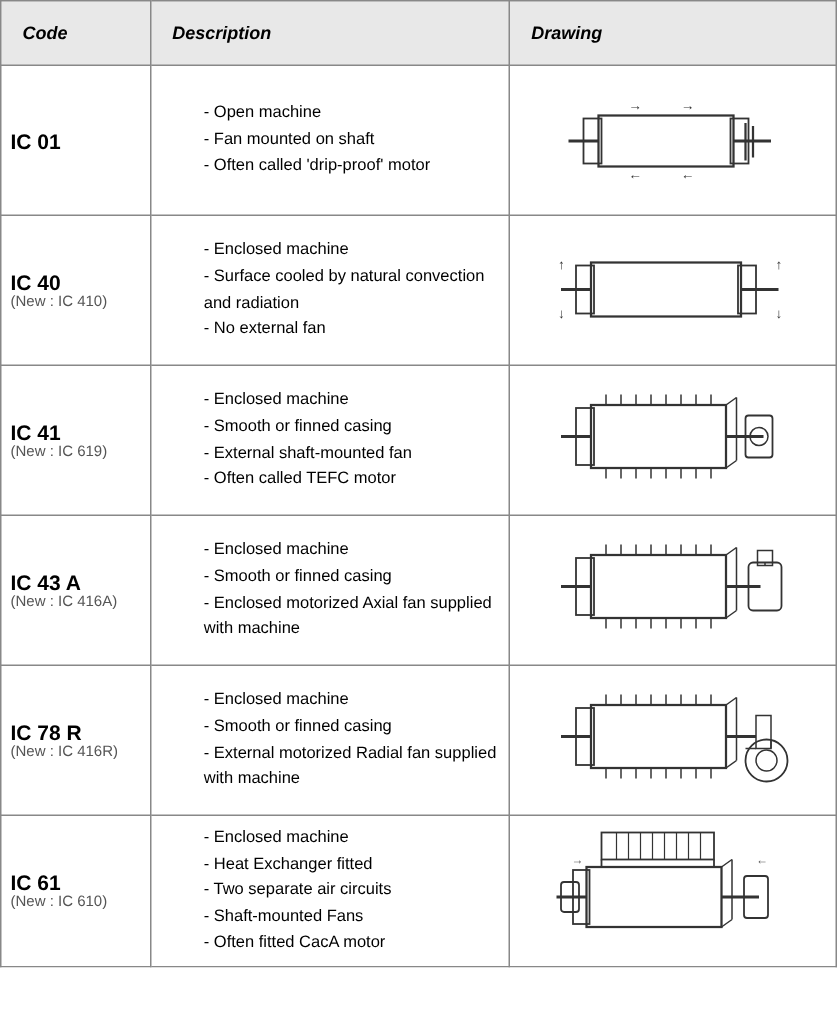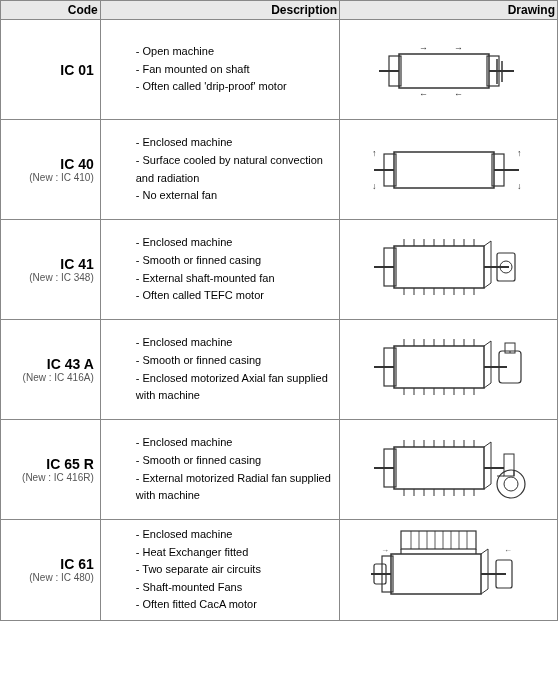--- a/index.html
+++ b/index.html
@@ -15,26 +15,27 @@
       border: 1px solid #888;
     }
     th, td {
       border: 1px solid #888;
       padding: 4px 6px;
       vertical-align: middle;
     }
     thead th {
       background: #e8e8e8;
       font-weight: bold;
-      text-align: right;
+      text-align: left;
       font-size: 12px;
-      padding: 2px;
+      padding: 14px;
+      font-style: italic;
     }
     .code-cell {
-      text-align: right;
+      text-align: left;
       width: 100px;
       vertical-align: middle;
     }
     .code-main {
       font-weight: bold;
       font-size: 14px;
       display: block;
     }
     .code-sub {
       font-size: 10px;
@@ -134,21 +135,21 @@
 
       <text x="3" y="22" font-size="9" fill="#333">↑</text>
       <text x="148" y="22" font-size="9" fill="#333">↑</text>
       <text x="3" y="55" font-size="9" fill="#333">↓</text>
       <text x="148" y="55" font-size="9" fill="#333">↓</text>
     </svg></td>
       </tr>
       <tr>
         <td class="code-cell">
           <span class="code-main">IC 41</span>
-          <span class="code-sub">(New : IC 348)</span>
+          <span class="code-sub">(New : IC 619)</span>
         </td>
         <td class="desc-cell">
           <ul>
             <li>Enclosed machine</li>
             <li>Smooth or finned casing</li>
             <li>External shaft-mounted fan</li>
             <li>Often called TEFC motor</li>
           </ul>
         </td>
         <td class="drawing-cell"><svg width="160" height="75" viewBox="0 0 160 75">
@@ -232,21 +233,21 @@
 
       <rect x="15" y="17" width="12" height="38" fill="none" stroke="#333" stroke-width="1.2"></rect>
 
       <line x1="115" y1="15" x2="122" y2="10" stroke="#333" stroke-width="1"></line>
       <line x1="115" y1="57" x2="122" y2="52" stroke="#333" stroke-width="1"></line>
       <line x1="122" y1="10" x2="122" y2="52" stroke="#333" stroke-width="1"></line>
     </svg></td>
       </tr>
       <tr>
         <td class="code-cell">
-          <span class="code-main">IC 65 R</span>
+          <span class="code-main">IC 78 R</span>
           <span class="code-sub">(New : IC 416R)</span>
         </td>
         <td class="desc-cell">
           <ul>
             <li>Enclosed machine</li>
             <li>Smooth or finned casing</li>
             <li>External motorized Radial fan supplied with machine</li>
           </ul>
         </td>
         <td class="drawing-cell"><svg width="160" height="80" viewBox="0 0 160 80">
@@ -284,21 +285,21 @@
       <rect x="15" y="20" width="12" height="38" fill="none" stroke="#333" stroke-width="1.2"></rect>
 
       <line x1="115" y1="18" x2="122" y2="13" stroke="#333" stroke-width="1"></line>
       <line x1="115" y1="60" x2="122" y2="55" stroke="#333" stroke-width="1"></line>
       <line x1="122" y1="13" x2="122" y2="55" stroke="#333" stroke-width="1"></line>
     </svg></td>
       </tr>
       <tr>
         <td class="code-cell">
           <span class="code-main">IC 61</span>
-          <span class="code-sub">(New : IC 480)</span>
+          <span class="code-sub">(New : IC 610)</span>
         </td>
         <td class="desc-cell">
           <ul>
             <li>Enclosed machine</li>
             <li>Heat Exchanger fitted</li>
             <li>Two separate air circuits</li>
             <li>Shaft-mounted Fans</li>
             <li>Often fitted CacA motor</li>
           </ul>
         </td>

